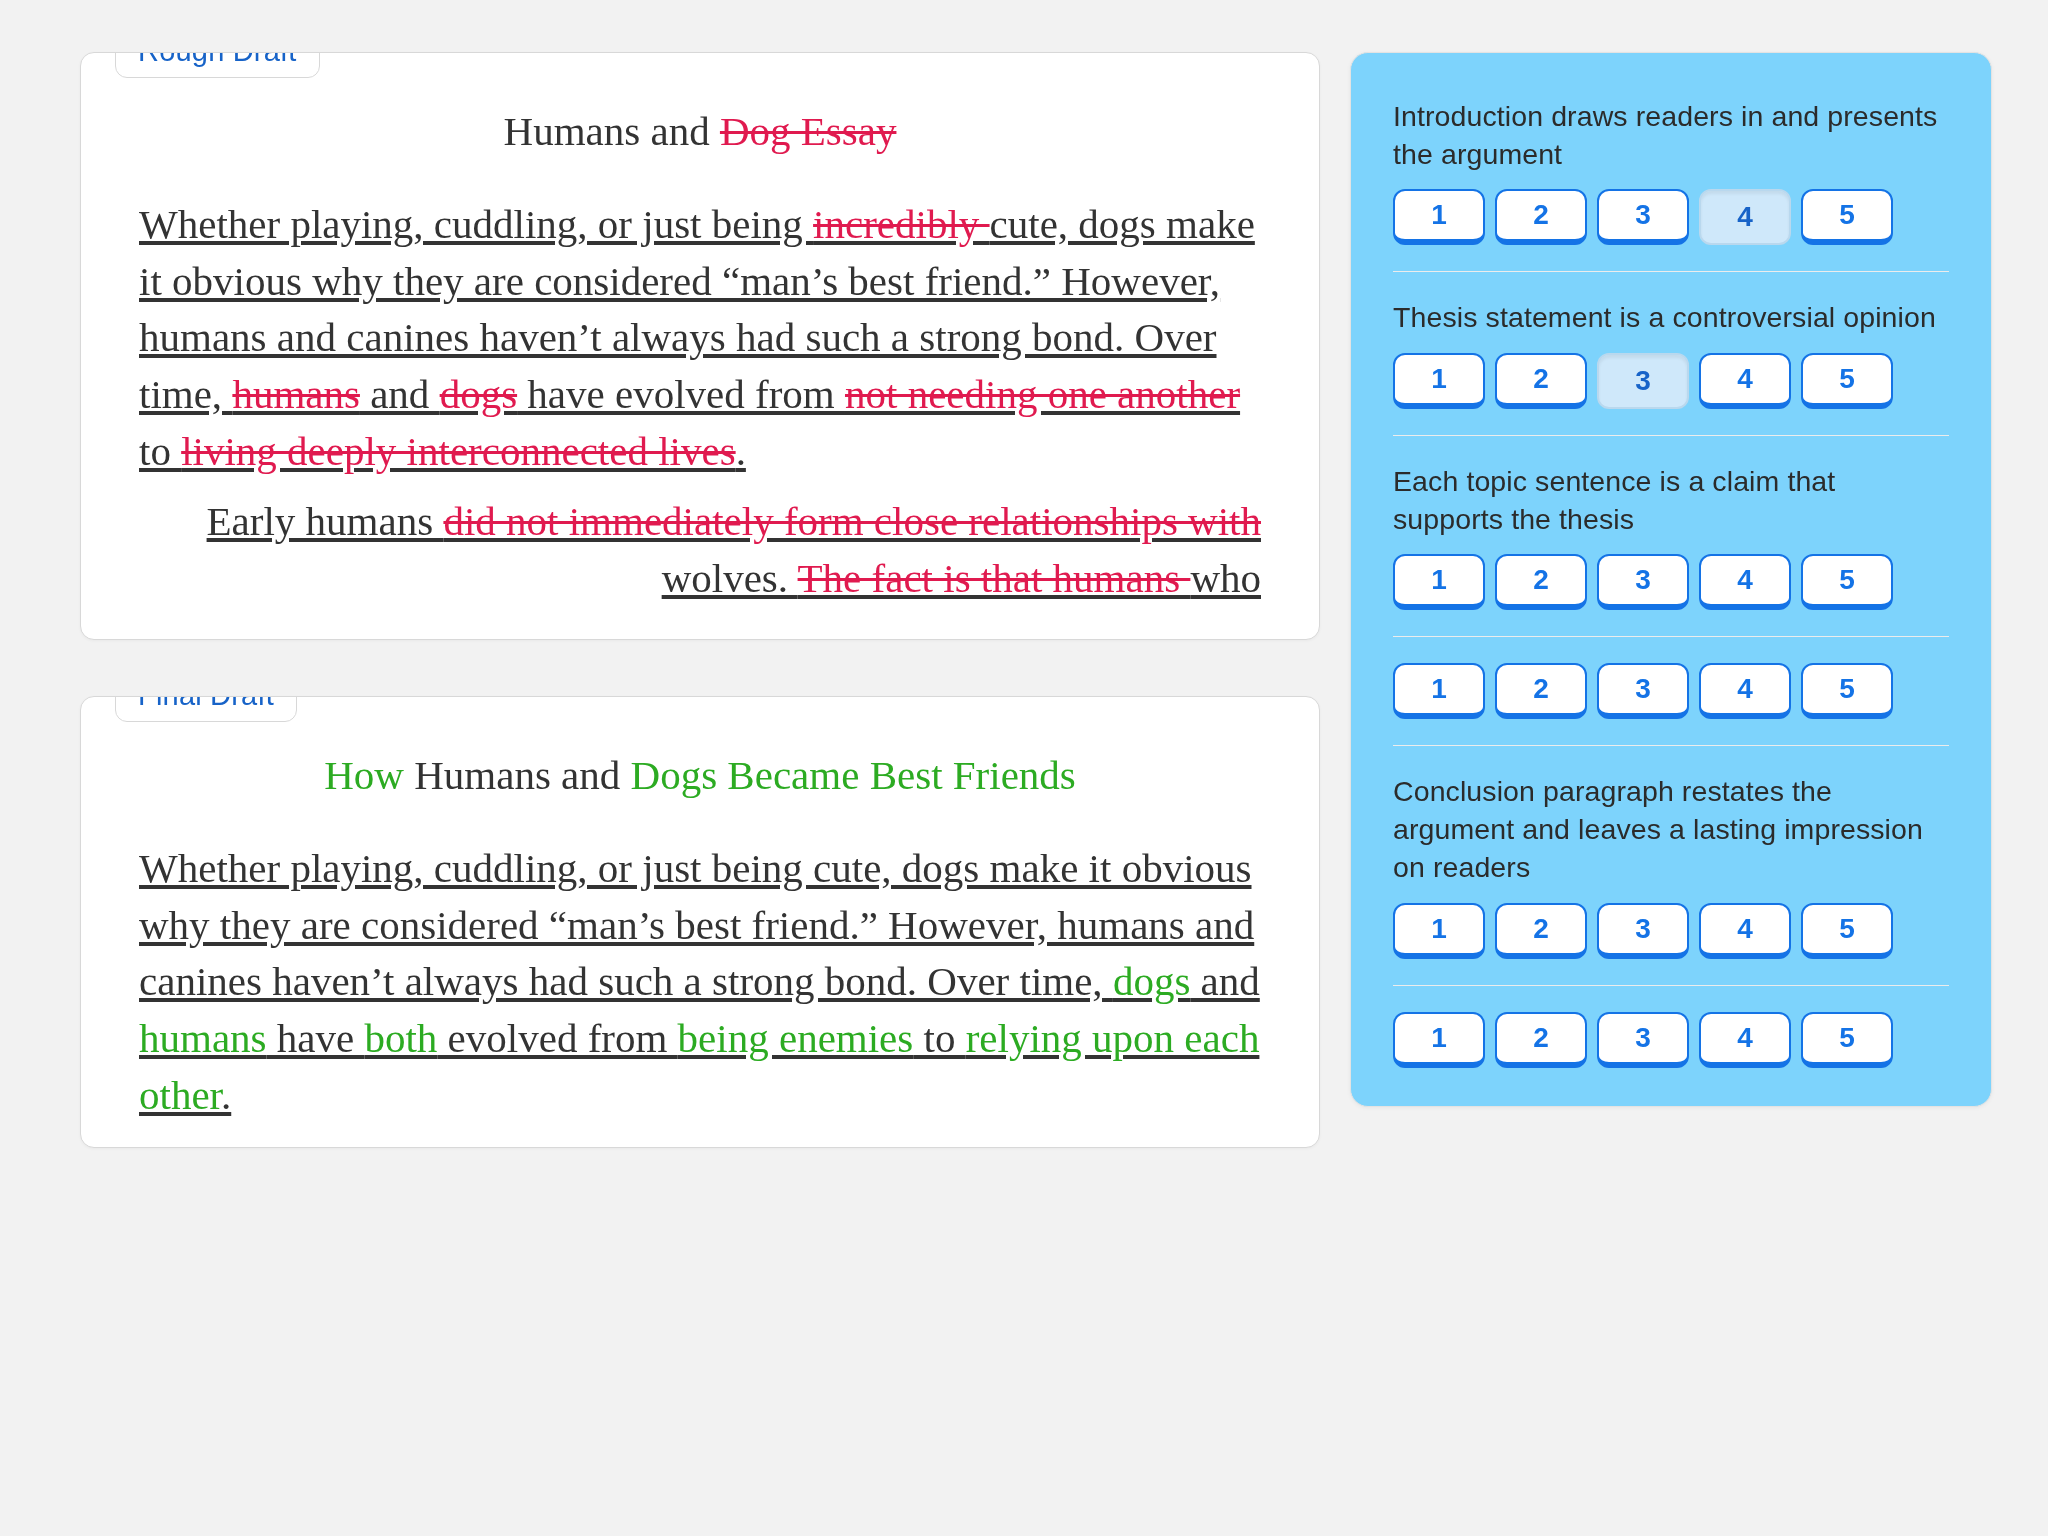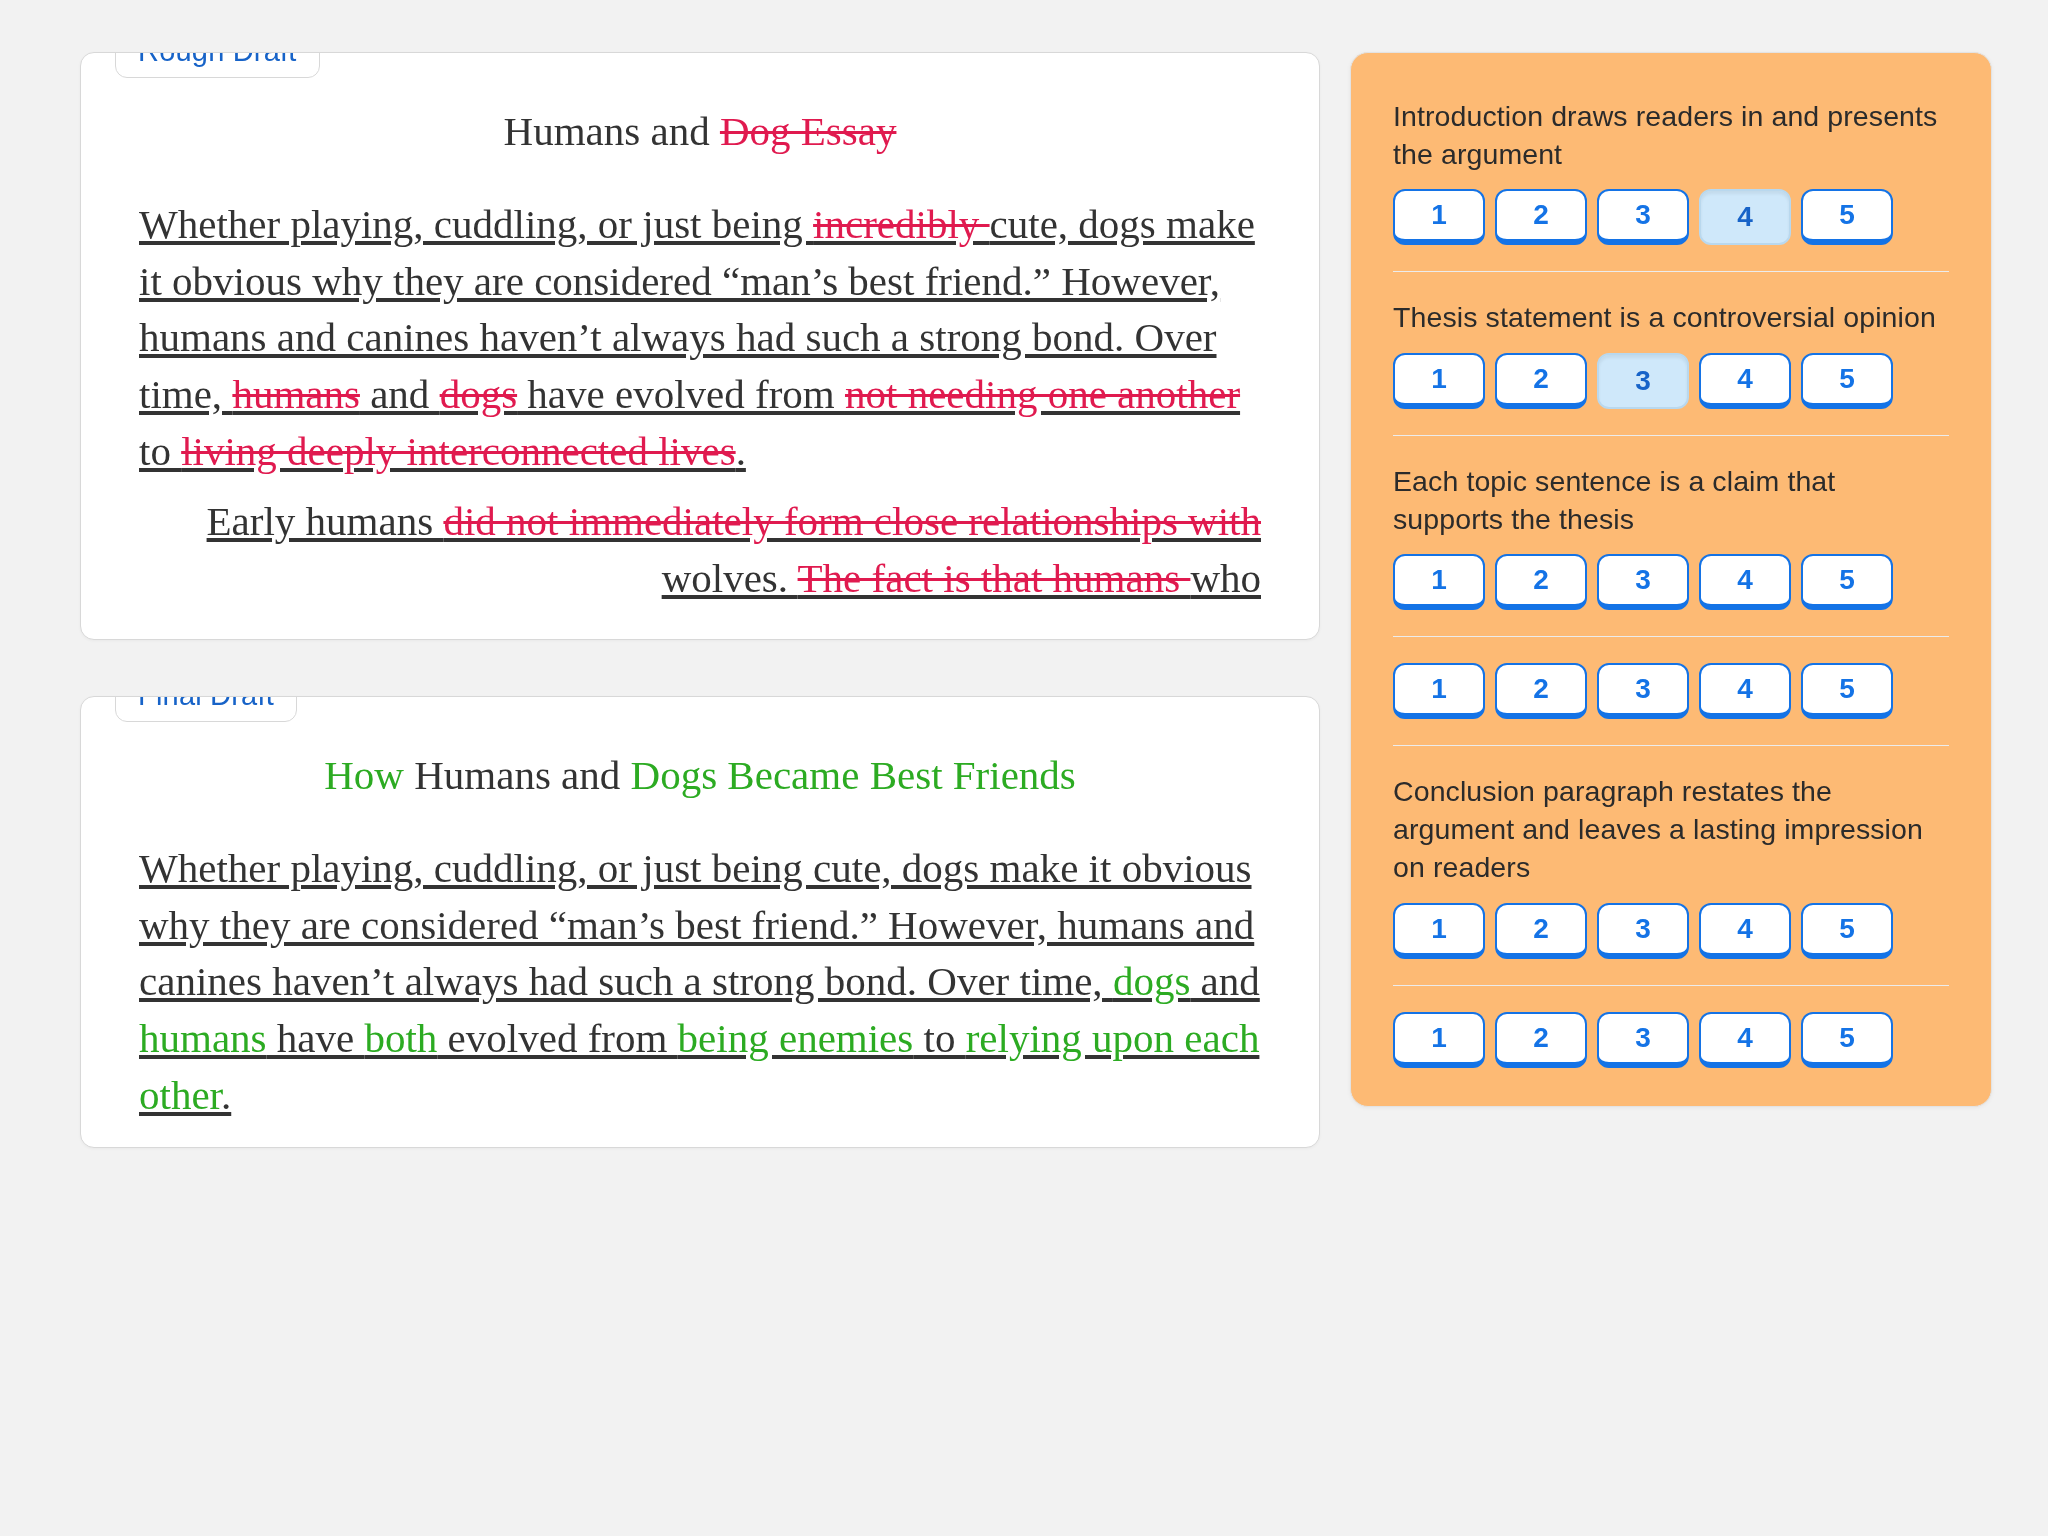--- a/index.html
+++ b/index.html
@@ -89,21 +89,21 @@
     color: #2cab22;
   }
 
   
   .rubric-col {
     flex: 1 1 auto;
     display: flex;
     flex-direction: column;
   }
   .rubric-card {
-    background: #fdba74;
+    background: #7dd3fc;
     border: 1.5px solid #e3e3e3;
     border-radius: 18px;
     box-shadow: 0 1px 4px rgba(0,0,0,0.05);
     padding: 44px 42px 34px 42px;
     box-sizing: border-box;
   }
   .rubric-item {
     padding: 0 0 26px 0;
     border-bottom: 1.5px solid #ececec;
     margin-bottom: 26px;

